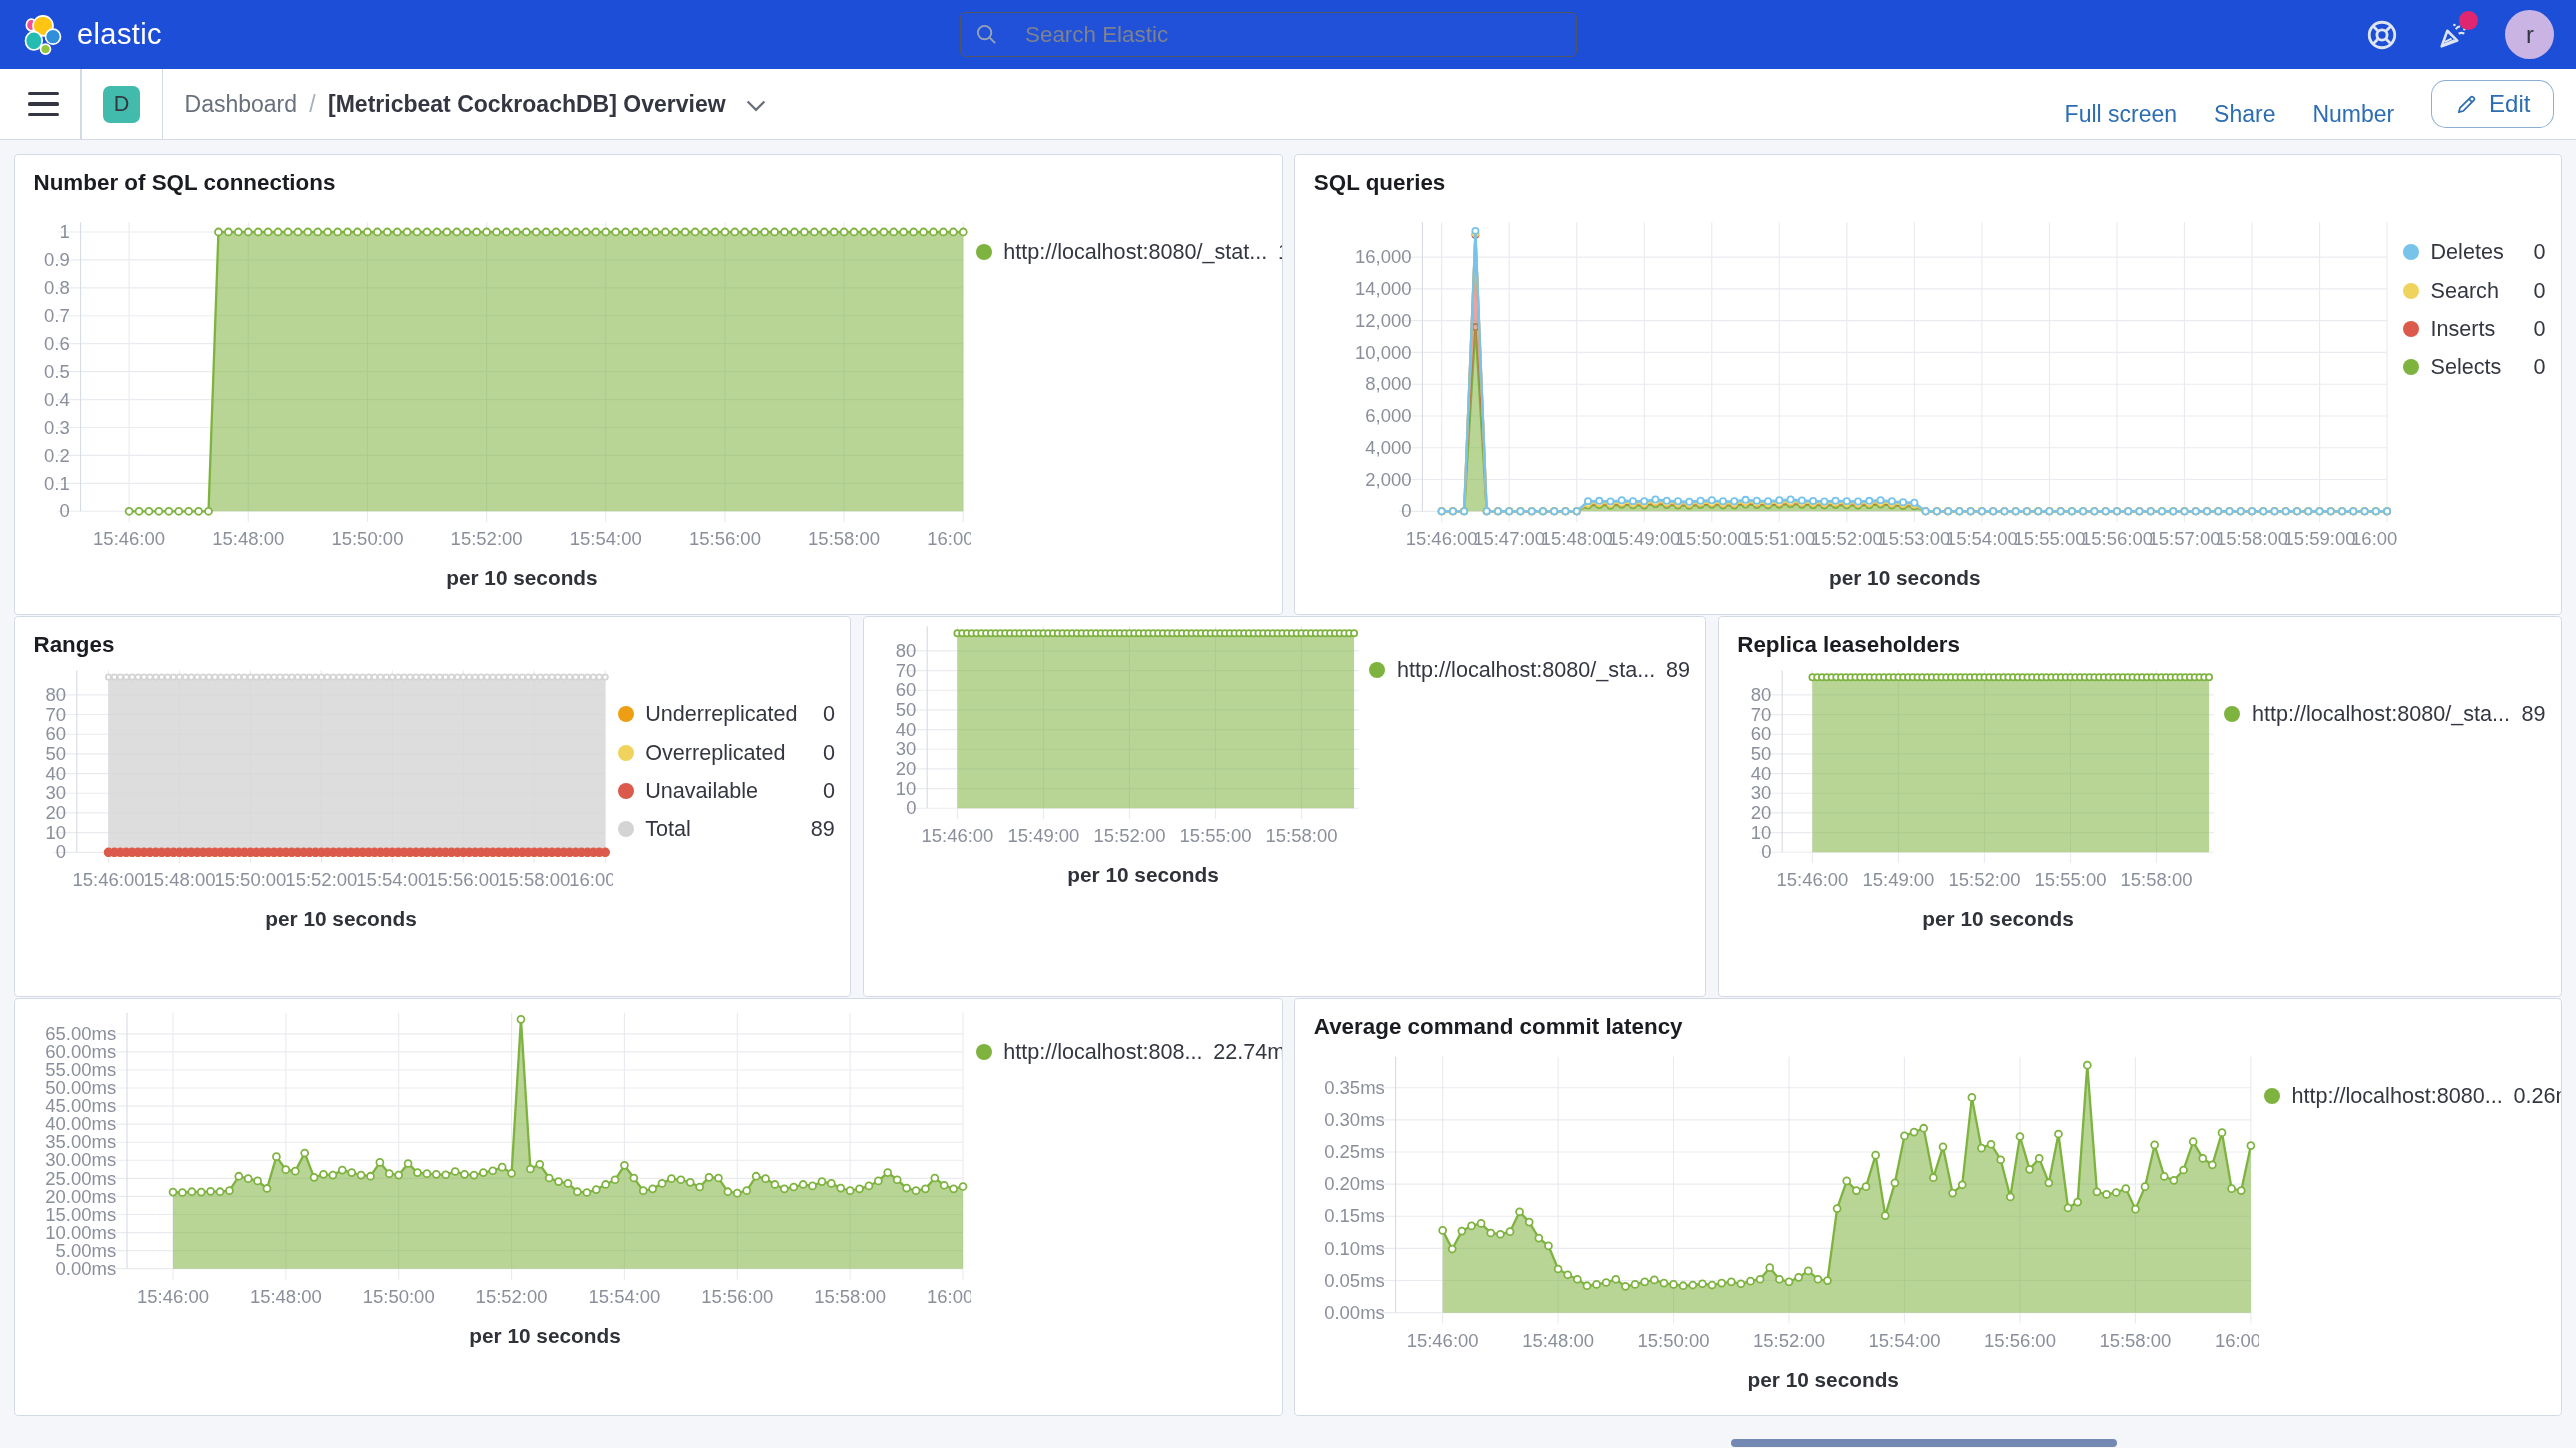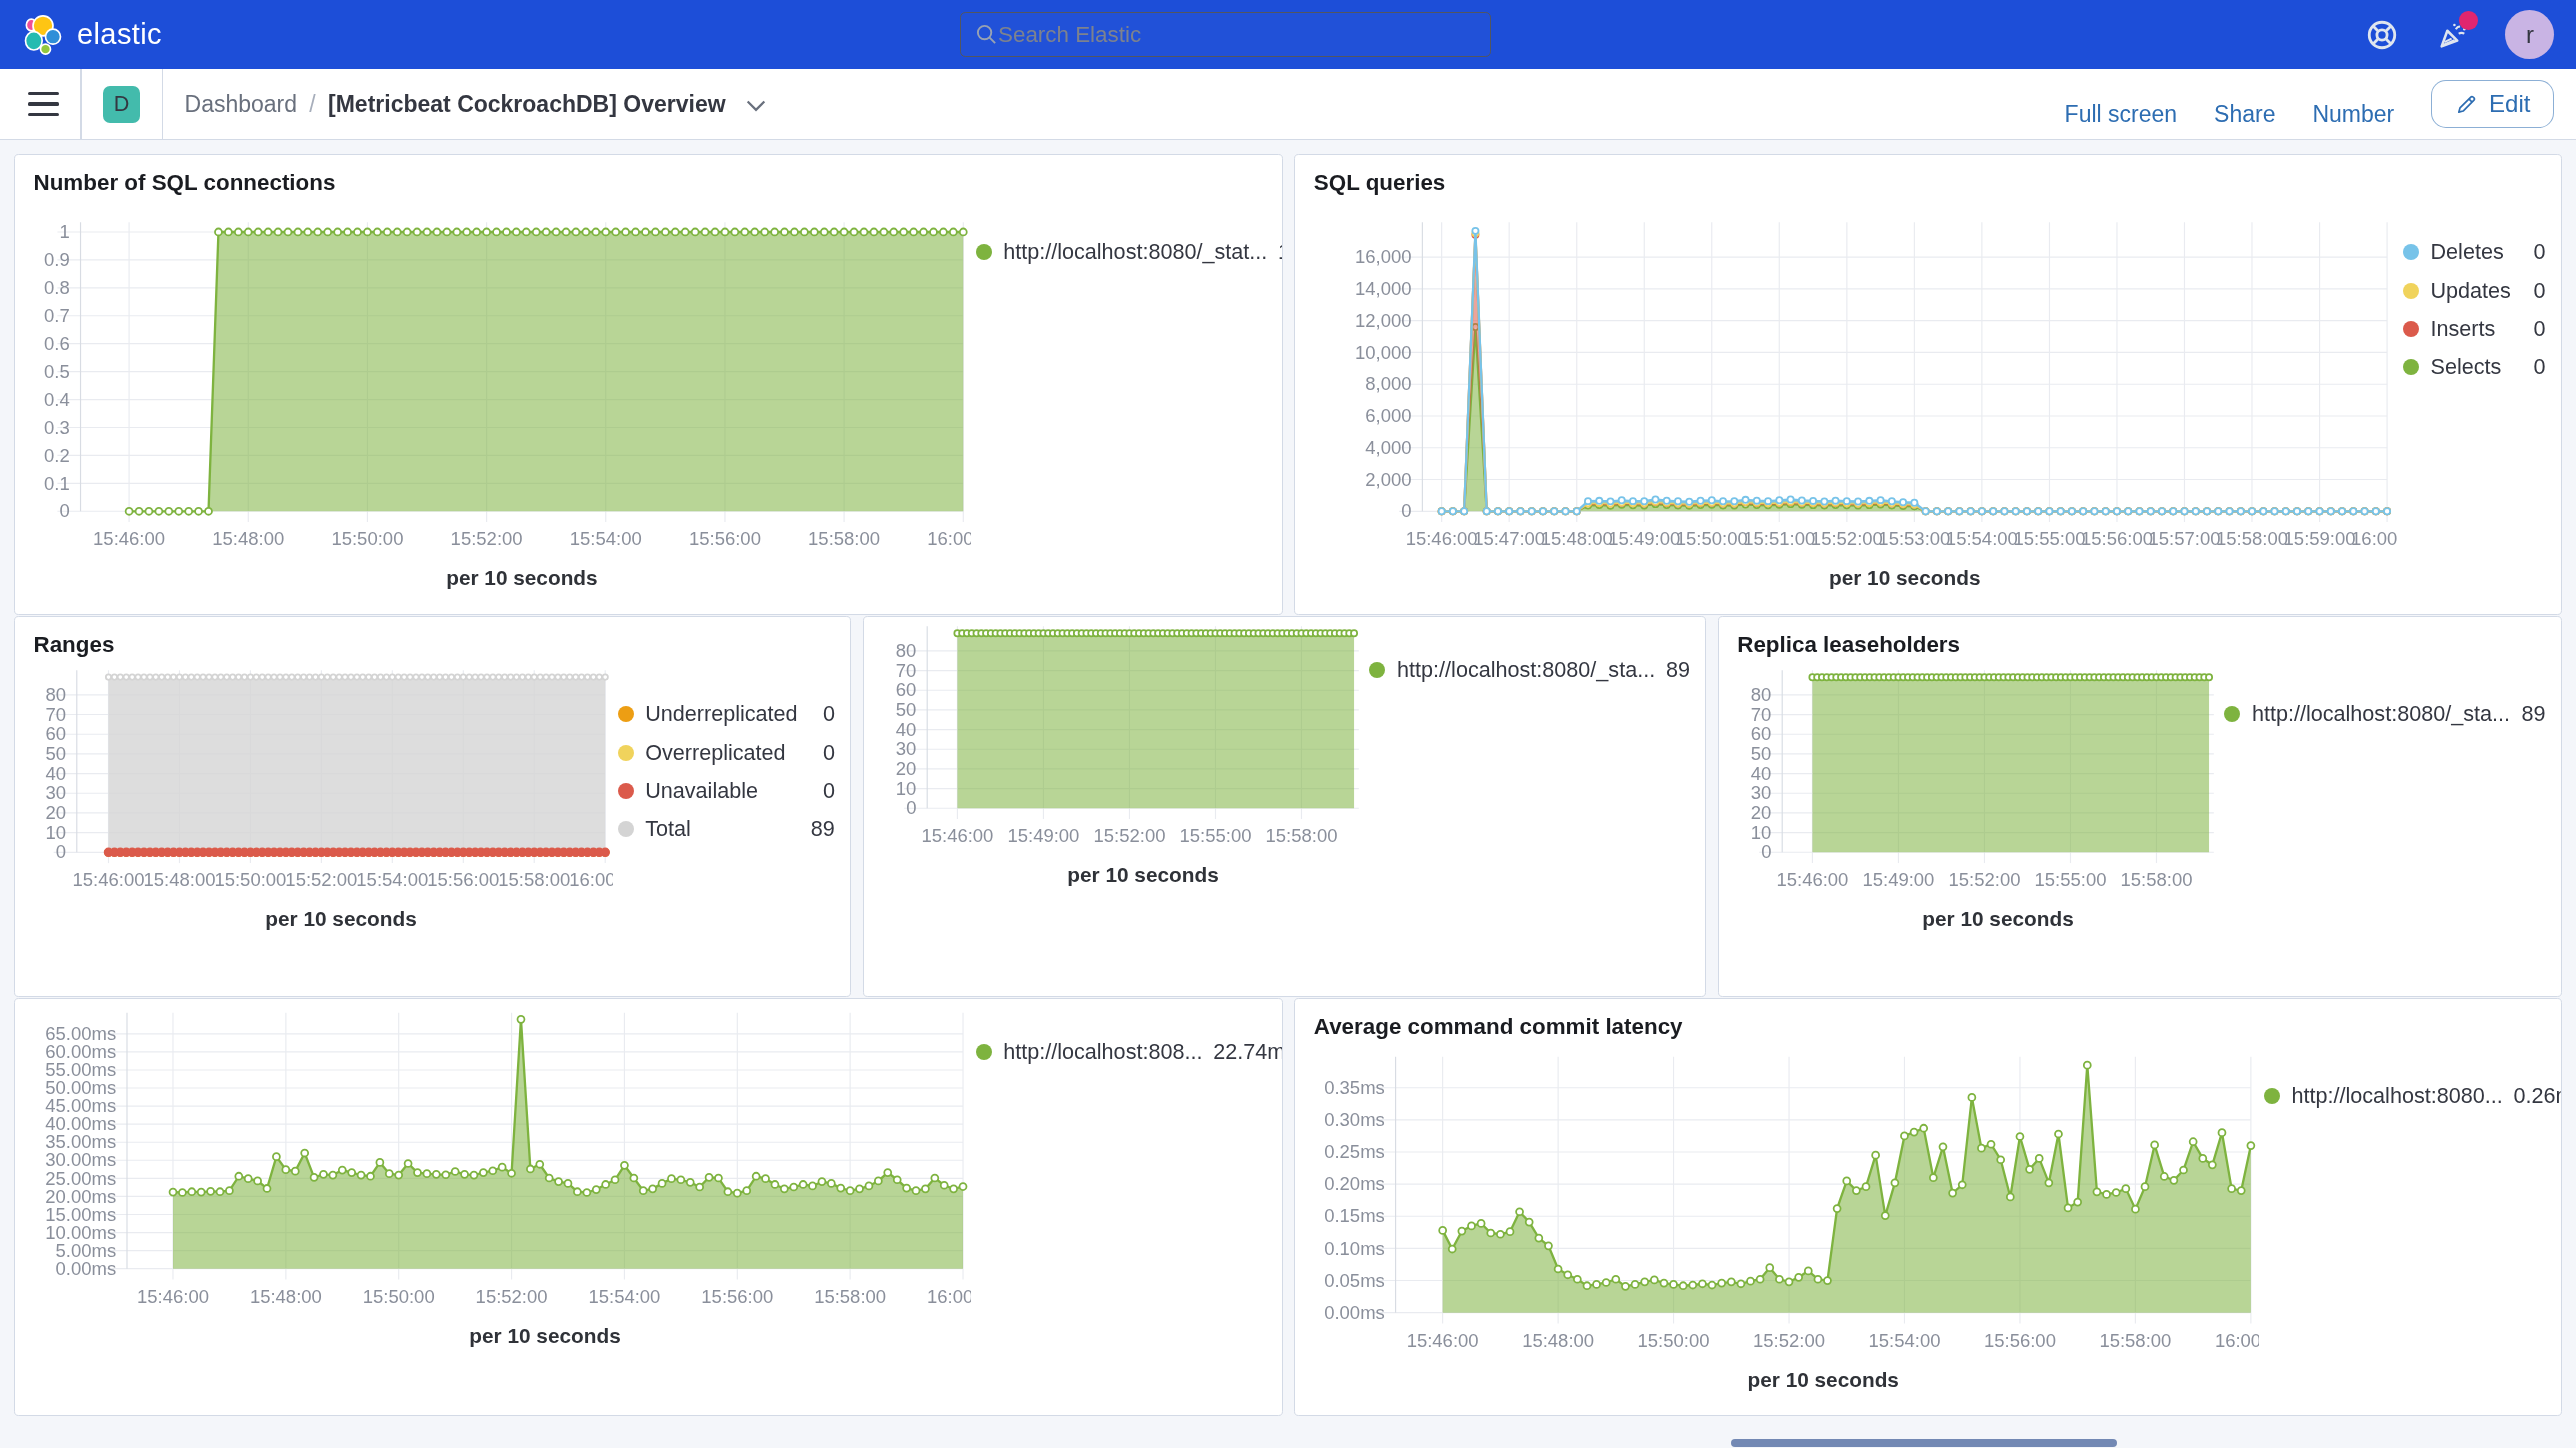--- a/index.html
+++ b/index.html
@@ -3,23 +3,23 @@
 <meta charset="utf-8">
 <style>
   * { margin:0; padding:0; box-sizing:border-box; }
   html,body { width:2576px; height:1448px; overflow:hidden;
     font-family:"Liberation Sans", sans-serif; background:#F4F6FA; color:#343741; }
 
   
   .topbar { position:relative; height:69px; background:#1d4ed8; display:flex; align-items:center; }
   .logo { display:flex; align-items:center; gap:14px; margin-left:23px; }
   .logo-text { color:#FFFFFF; font-size:29px; font-weight:400; letter-spacing:0.4px; }
-  .searchbox { position:absolute; left:960px; top:12.3px; width:531px; height:45px;
+  .searchbox { position:absolute; left:960px; top:12.3px; width:617px; height:45px;
     border:1.2px solid #53565F; border-radius:5.4px; display:flex; align-items:center;
-    padding:0 14px; gap:0; background:rgba(255,255,255,0.02); }
+    padding:0 14px; gap:27px; background:rgba(255,255,255,0.02); }
   .searchbox input { flex:1; background:transparent; border:none; outline:none;
     color:#D4DAE5; font-size:22.4px; font-family:inherit; }
   .searchbox input::placeholder { color:#7D828E; }
   .top-icons { position:absolute; right:21.6px; top:0; height:69px; display:flex; align-items:center; gap:34px; }
   .icon-btn { position:relative; width:37px; height:37px; display:flex; align-items:center; justify-content:center; cursor:pointer; }
   .notif-dot { position:absolute; top:-4.6px; right:-6.2px; width:18.5px; height:18.5px; border-radius:50%; background:#E0266F; }
   .avatar { width:49px; height:49px; border-radius:50%; background:#C9B4E4; color:#343741;
     display:flex; align-items:center; justify-content:center; font-size:24px; cursor:pointer; }
 
   
@@ -700,21 +700,21 @@
               <text class="xl" x="790.5" y="501">per 10 seconds</text>
             </svg></div>
         <div class="legend">
             <div class="lg-row">
               <span class="lg-dot" style="background:#77C3E9"></span>
               <span class="lg-label">Deletes</span>
               <span class="lg-val">0</span>
             </div>
             <div class="lg-row">
               <span class="lg-dot" style="background:#F0D35C"></span>
-              <span class="lg-label">Updates</span>
+              <span class="lg-label">Search</span>
               <span class="lg-val">0</span>
             </div>
             <div class="lg-row">
               <span class="lg-dot" style="background:#DB5A4B"></span>
               <span class="lg-label">Inserts</span>
               <span class="lg-val">0</span>
             </div>
             <div class="lg-row">
               <span class="lg-dot" style="background:#7EB33F"></span>
               <span class="lg-label">Selects</span>

